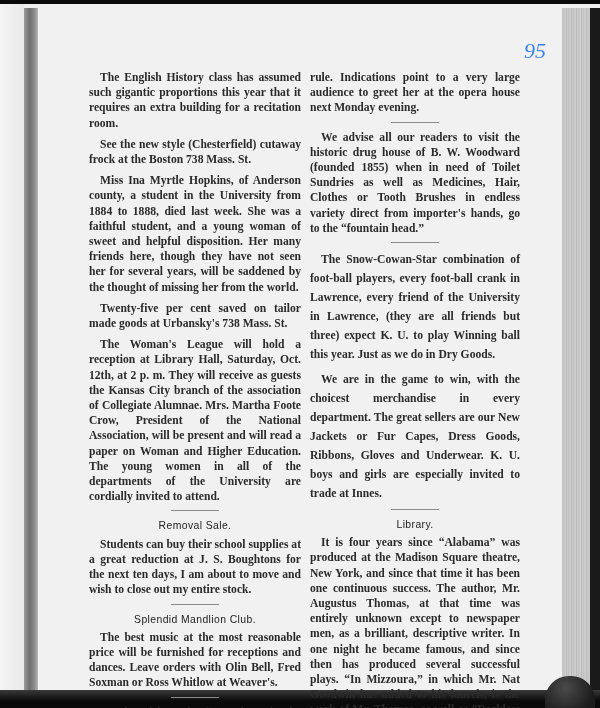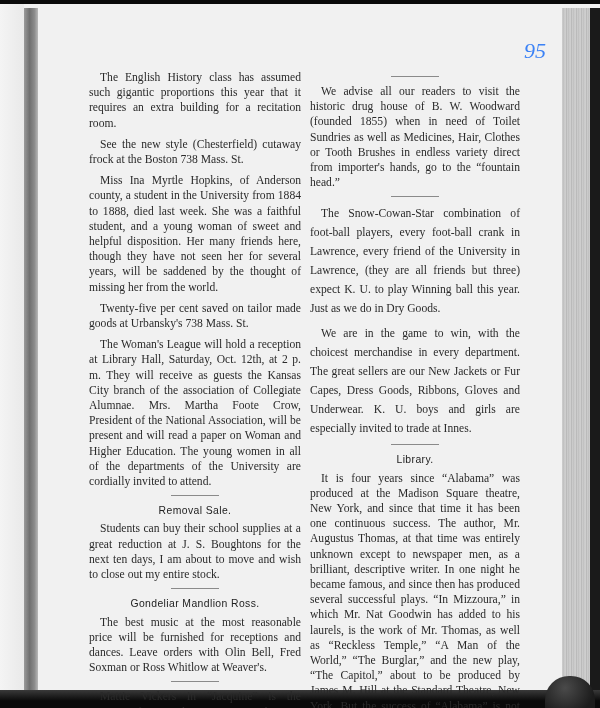--- a/index.html
+++ b/index.html
@@ -55,21 +55,21 @@
     .page-number {
       position: absolute; right: 0; top: 0; font-size: 22px; color: #3b82f6; font-style: italic;
     }
 
     .col {
       position: absolute; top: 70px; color: #2a2a2a;
       font-size: 11.6px; line-height: 15.2px; text-align: justify;
     }
     .col-left { left: 89px; width: 212px; }
     .col-right { left: 310px; width: 210px; }
-    .para { margin: 0 0 6px 0; text-indent: 11px; }
+    .para { margin: 0 0 6px 0; text-indent: 11px; font-weight: bold; }
     .para-wide { line-height: 19px; }
     .rule {
       width: 48px; height: 0; border-top: 1px solid #8a8a8a; margin: 6px auto 7px auto;
     }
     .heading {
       text-align: center; font-family: "Liberation Sans", "DejaVu Sans", sans-serif;
       font-weight: normal; font-size: 10.4px; letter-spacing: 0.4px; margin: 0 0 3px 0; color: #222;
     }
   </style>
 </head>
@@ -92,27 +92,28 @@
 <div class="col col-left">
   <p class="para">The English History class has assumed such gigantic proportions this year that it requires an extra building for a recitation room.</p>
   <p class="para">See the new style (Chesterfield) cutaway frock at the Boston 738 Mass. St.</p>
   <p class="para">Miss Ina Myrtle Hopkins, of Anderson county, a student in the University from 1884 to 1888, died last week. She was a faithful student, and a young woman of sweet and helpful disposition. Her many friends here, though they have not seen her for several years, will be saddened by the thought of missing her from the world.</p>
   <p class="para">Twenty-five per cent saved on tailor made goods at Urbansky's 738 Mass. St.</p>
   <p class="para">The Woman's League will hold a reception at Library Hall, Saturday, Oct. 12th, at 2 p. m. They will receive as guests the Kansas City branch of the association of Collegiate Alumnae. Mrs. Martha Foote Crow, President of the National Association, will be present and will read a paper on Woman and Higher Education. The young women in all of the departments of the University are cordially invited to attend.</p>
   <div class="rule"></div>
   <div class="heading">Removal Sale.</div>
   <p class="para">Students can buy their school supplies at a great reduction at J. S. Boughtons for the next ten days, I am about to move and wish to close out my entire stock.</p>
   <div class="rule"></div>
-  <div class="heading">Gondeliar Mandlion Ross.</div>
+  <div class="heading">Splendid Mandlion Club.</div>
   <p class="para">The best music at the most reasonable price will be furnished for receptions and dances. Leave orders with Olin Bell, Fred Soxman or Ross Whitlow at Weaver's.</p>
   <div class="rule"></div>
   <p class="para">Mattie Vickers in “Jacquine” is the announce-for an early appearance in this city, and it will prove a welcome one as well, for no one who has ever seen this delightful entertainer will ever forget his or her enjoyment in so doing. Miss Vickers this season has drawn about her a company of exceptional merit, and “Jacquine” has been brightened with a number of new songs and dances and specialties galore will be the</p>
 </div>
 
 <div class="col col-right">
+  <p class="para" style="text-indent:0">rule. Indications point to a very large audience to greet her at the opera house next Monday evening.</p>
   <div class="rule"></div>
   <p class="para">We advise all our readers to visit the historic drug house of B. W. Woodward (founded 1855) when in need of Toilet Sundries as well as Medicines, Hair, Clothes or Tooth Brushes in endless variety direct from importer's hands, go to the “fountain head.”</p>
   <div class="rule"></div>
   <p class="para para-wide">The Snow-Cowan-Star combination of foot-ball players, every foot-ball crank in Lawrence, every friend of the University in Lawrence, (they are all friends but three) expect K. U. to play Winning ball this year. Just as we do in Dry Goods.</p>
   <p class="para para-wide">We are in the game to win, with the choicest merchandise in every department. The great sellers are our New Jackets or Fur Capes, Dress Goods, Ribbons, Gloves and Underwear. K. U. boys and girls are especially invited to trade at Innes.</p>
   <div class="rule"></div>
   <div class="heading">Library.</div>
   <p class="para">It is four years since “Alabama” was produced at the Madison Square theatre, New York, and since that time it has been one continuous success. The author, Mr. Augustus Thomas, at that time was entirely unknown except to newspaper men, as a brilliant, descriptive writer. In one night he became famous, and since then has produced several successful plays. “In Mizzoura,” in which Mr. Nat Goodwin has added to his laurels, is the work of Mr. Thomas, as well as “Reckless Temple,” “A Man of the World,” “The Burglar,” and the new play, “The Capitol,” about to be produced by James M. Hill at the Standard Theatre, New York. But the success of “Alabama” is not entirely due to the exquisite beauty of the play, it is also due to the fact that the high standard of the company has always been maintained. When the play is produced at the opera house next Wednesday evening the fol-</p>
 </div>
 

